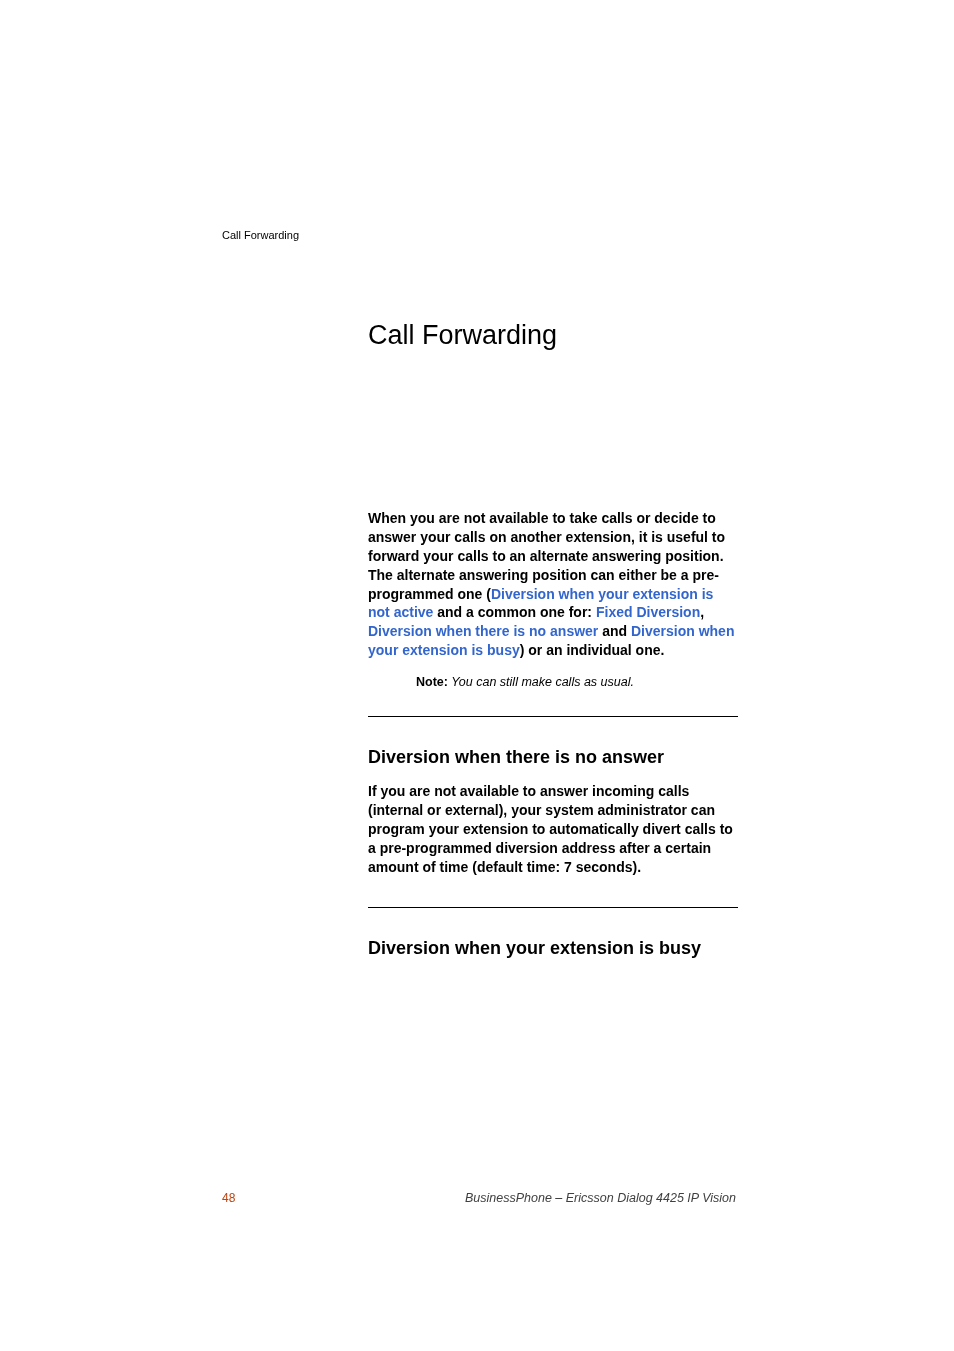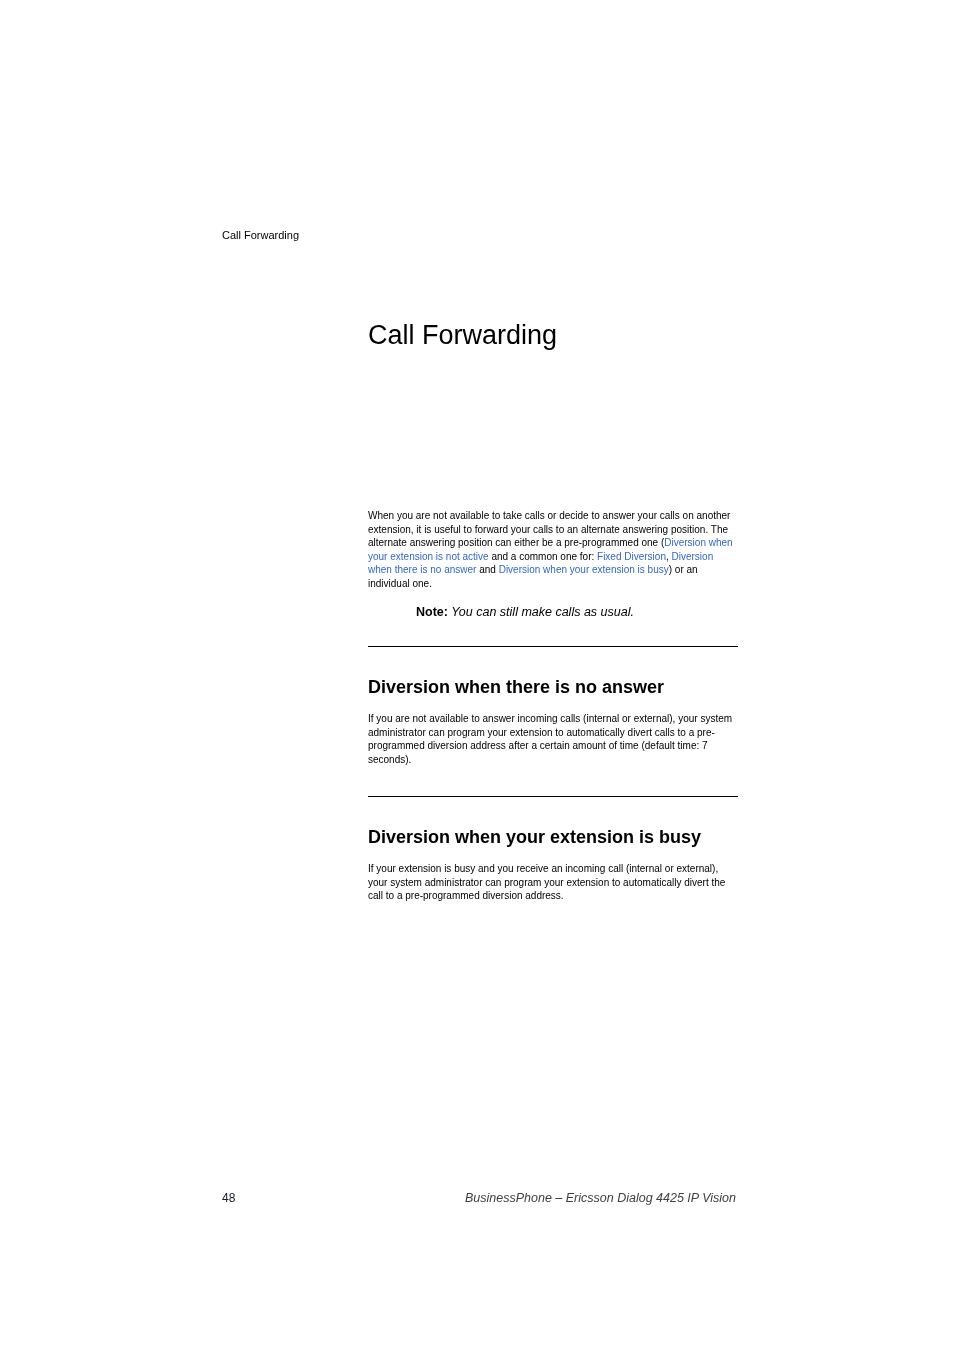--- a/index.html
+++ b/index.html
@@ -27,24 +27,25 @@
       left: 368px;
       width: 370px;
     }
     .main-title {
       font-size: 27px;
       font-weight: normal;
       color: #000;
       margin-bottom: 158px;
     }
     .body-text {
-      font-size: 10px;
+      font-size: 14px;
       line-height: 1.35;
       color: #000;
       margin-bottom: 12px;
+      font-weight: bold;
     }
     .link {
       color: #3366cc;
       cursor: pointer;
     }
     .note-block {
       margin-bottom: 26px;
       padding-left: 48px;
     }
     .note-label {
@@ -70,21 +71,21 @@
       position: absolute;
       bottom: 146px;
       left: 222px;
       width: 514px;
       display: flex;
       justify-content: space-between;
       align-items: baseline;
     }
     .page-number {
       font-size: 12px;
-      color: #0f172a;
+      color: #c2410c;
     }
     .footer-text {
       font-size: 12.5px;
       font-style: italic;
       color: #404040;
     }
   </style>
 </head>
 <body>
 
@@ -106,19 +107,18 @@
   </p>
 
   <hr class="section-divider">
 
   <h2 class="section-heading">Diversion when there is no answer</h2>
   <p class="body-text" style="margin-bottom:30px;">If you are not available to answer incoming calls (internal or external), your system administrator can program your extension to automatically divert calls to a pre-programmed diversion address after a certain amount of time (default time: 7 seconds).</p>
 
   <hr class="section-divider">
 
   <h2 class="section-heading">Diversion when your extension is busy</h2>
-  <p class="body-text">If your extension is busy and you receive an incoming call (internal or external), your system administrator can program your extension to automatically divert the call to a pre-programmed diversion address.</p>
 </div>
 
 <div class="page-footer">
   <span class="page-number">48</span>
   <span class="footer-text">BusinessPhone – Ericsson Dialog 4425 IP Vision</span>
 </div>
 
 </body></html>

